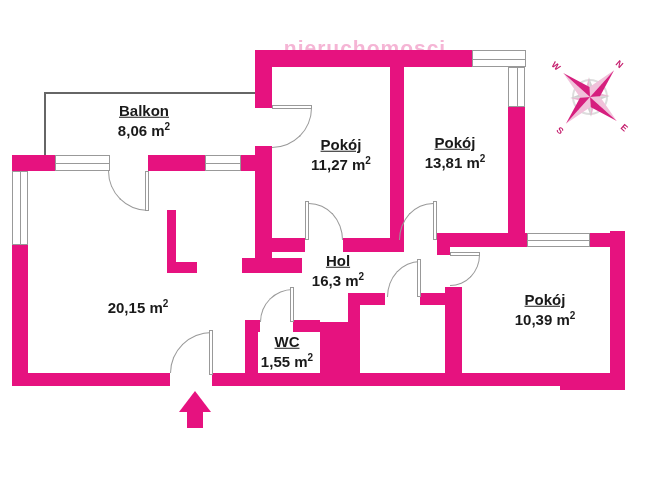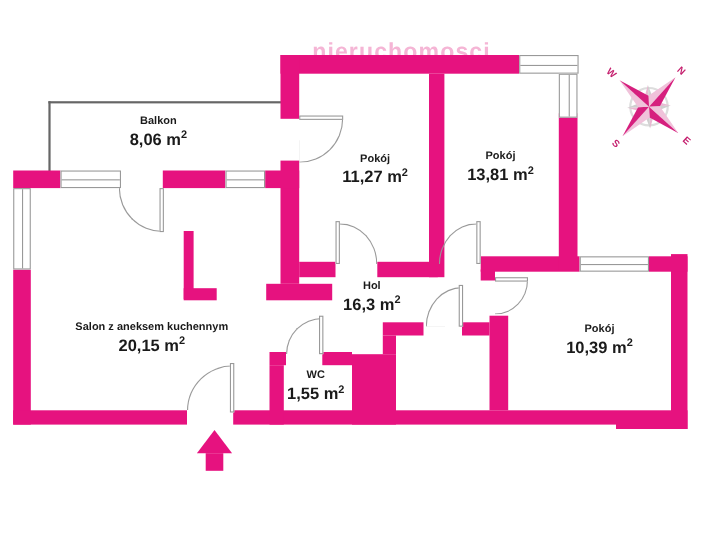--- a/index.html
+++ b/index.html
@@ -11,21 +11,21 @@
   .win.v::after{content:"";position:absolute;top:0;bottom:0;left:50%;width:1px;background:var(--line,#999);}
   .thinline{position:absolute;background:#666;z-index:1;}
   .arc{position:absolute;z-index:4;box-sizing:border-box;}
   .arc.bl{border-left:1.5px solid var(--line,#999);border-bottom:1.5px solid var(--line,#999);border-bottom-left-radius:100% 100%;}
   .arc.br{border-right:1.5px solid var(--line,#999);border-bottom:1.5px solid var(--line,#999);border-bottom-right-radius:100% 100%;}
   .arc.tr{border-right:1.5px solid var(--line,#999);border-top:1.5px solid var(--line,#999);border-top-right-radius:100% 100%;}
   .arc.tl{border-left:1.5px solid var(--line,#999);border-top:1.5px solid var(--line,#999);border-top-left-radius:100% 100%;}
   .leaf{position:absolute;background:#fff;border:1px solid var(--line,#999);z-index:4;box-sizing:border-box;}
   .rlabel{position:absolute;transform:translate(-50%,-50%);text-align:center;z-index:5;
           color:var(--text,#1a1a1a);line-height:1.25;white-space:nowrap;}
-  .rlabel .rname{font-weight:bold;font-size:10px;}
+  .rlabel .rname{font-weight:bold;font-size:15px;text-decoration:underline;}
   .rlabel .rarea{font-size:15px;font-weight:bold;}
   .rlabel sup{font-size:10px;}
   .rlabel.wrap{white-space:normal;width:150px;}
   .watermark{position:absolute;left:365px;top:36px;transform:translateX(-50%);z-index:0;
              color:var(--watermark,#F5B5D5);font-size:21px;font-weight:600;letter-spacing:1px;}
   .disclaimer{position:absolute;left:0;right:0;top:447px;text-align:center;font-size:12.5px;
               color:#222;z-index:5;}
   .arrow-head{position:absolute;left:179px;top:391px;width:0;height:0;z-index:5;
               border-left:16px solid transparent;border-right:16px solid transparent;
               border-bottom:21px solid var(--wall,#E6127F);}
@@ -110,21 +110,20 @@
   </div>
   <div class="rlabel" style="left:341px;top:155px;">
     <div class="rname">Pokój</div>
     <div class="rarea"><span>11,27 m</span><sup>2</sup></div>
   </div>
   <div class="rlabel" style="left:455px;top:153px;">
     <div class="rname">Pokój</div>
     <div class="rarea"><span>13,81 m</span><sup>2</sup></div>
   </div>
   <div class="rlabel wrap" style="left:138px;top:308px;">
-    <div class="rname">Salon z aneksem kuchennym</div>
     <div class="rarea"><span>20,15 m</span><sup>2</sup></div>
   </div>
   <div class="rlabel" style="left:338px;top:271px;">
     <div class="rname">Hol</div>
     <div class="rarea"><span>16,3 m</span><sup>2</sup></div>
   </div>
   <div class="rlabel" style="left:287px;top:352px;">
     <div class="rname">WC</div>
     <div class="rarea"><span>1,55 m</span><sup>2</sup></div>
   </div>

